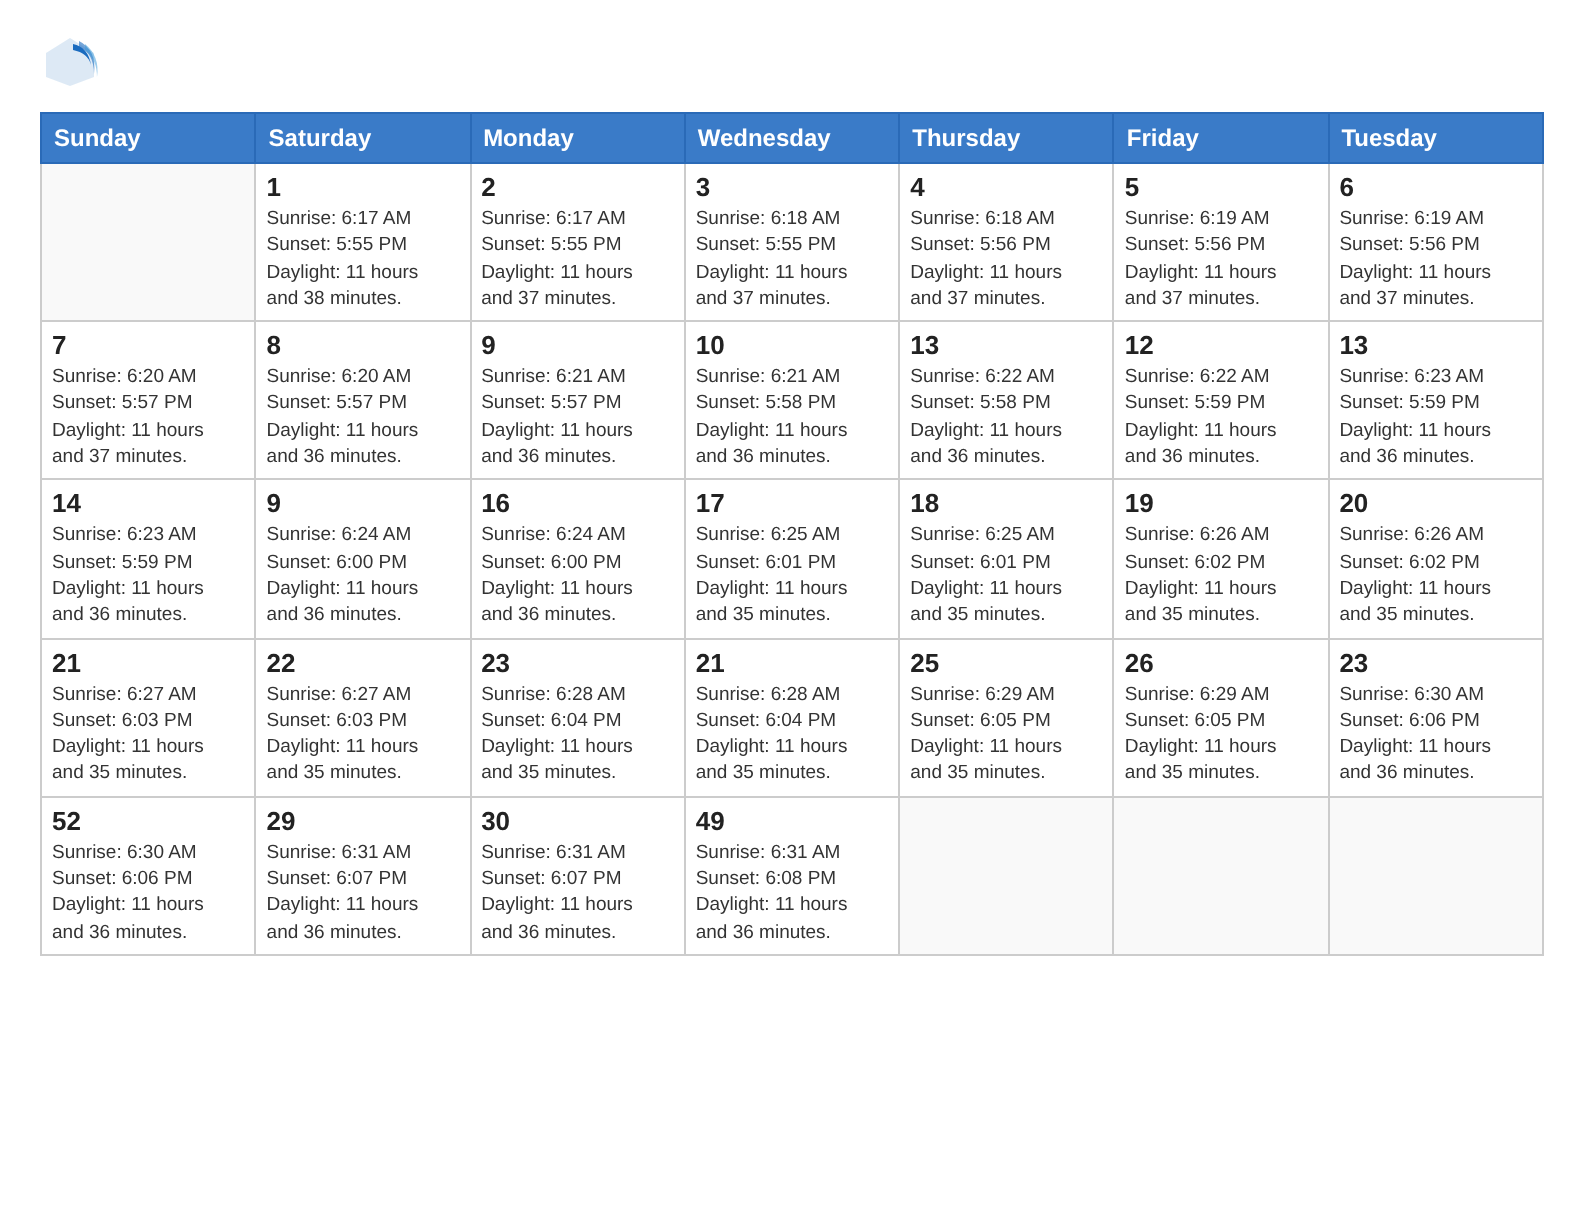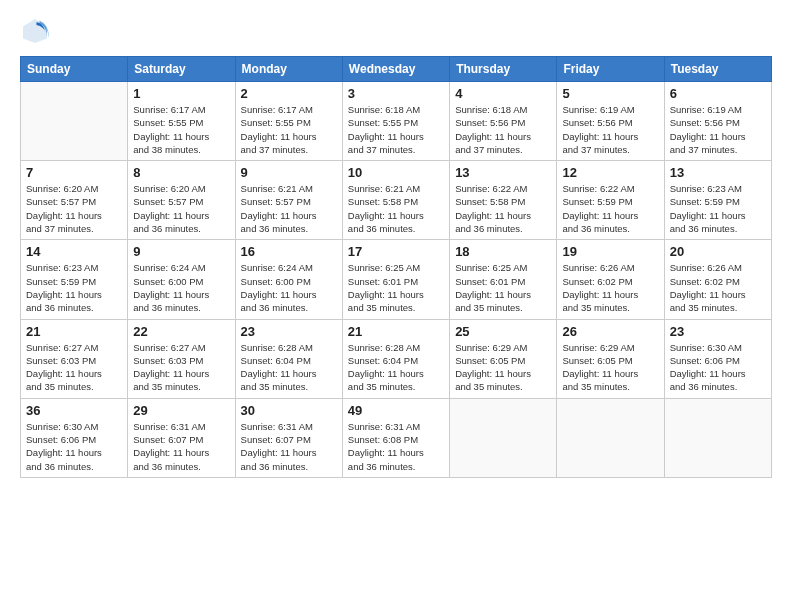--- a/index.html
+++ b/index.html
@@ -238,21 +238,21 @@
             <div class="day-num">26</div>
             <div class="day-info">Sunrise: 6:29 AM<br>Sunset: 6:05 PM<br>Daylight: 11 hours<br>and 35 minutes.</div>
           </td>
           <td>
             <div class="day-num">23</div>
             <div class="day-info">Sunrise: 6:30 AM<br>Sunset: 6:06 PM<br>Daylight: 11 hours<br>and 36 minutes.</div>
           </td>
         </tr>
         <tr>
           <td>
-            <div class="day-num">36</div>
+            <div class="day-num">52</div>
             <div class="day-info">Sunrise: 6:30 AM<br>Sunset: 6:06 PM<br>Daylight: 11 hours<br>and 36 minutes.</div>
           </td>
           <td>
             <div class="day-num">29</div>
             <div class="day-info">Sunrise: 6:31 AM<br>Sunset: 6:07 PM<br>Daylight: 11 hours<br>and 36 minutes.</div>
           </td>
           <td>
             <div class="day-num">30</div>
             <div class="day-info">Sunrise: 6:31 AM<br>Sunset: 6:07 PM<br>Daylight: 11 hours<br>and 36 minutes.</div>
           </td>

